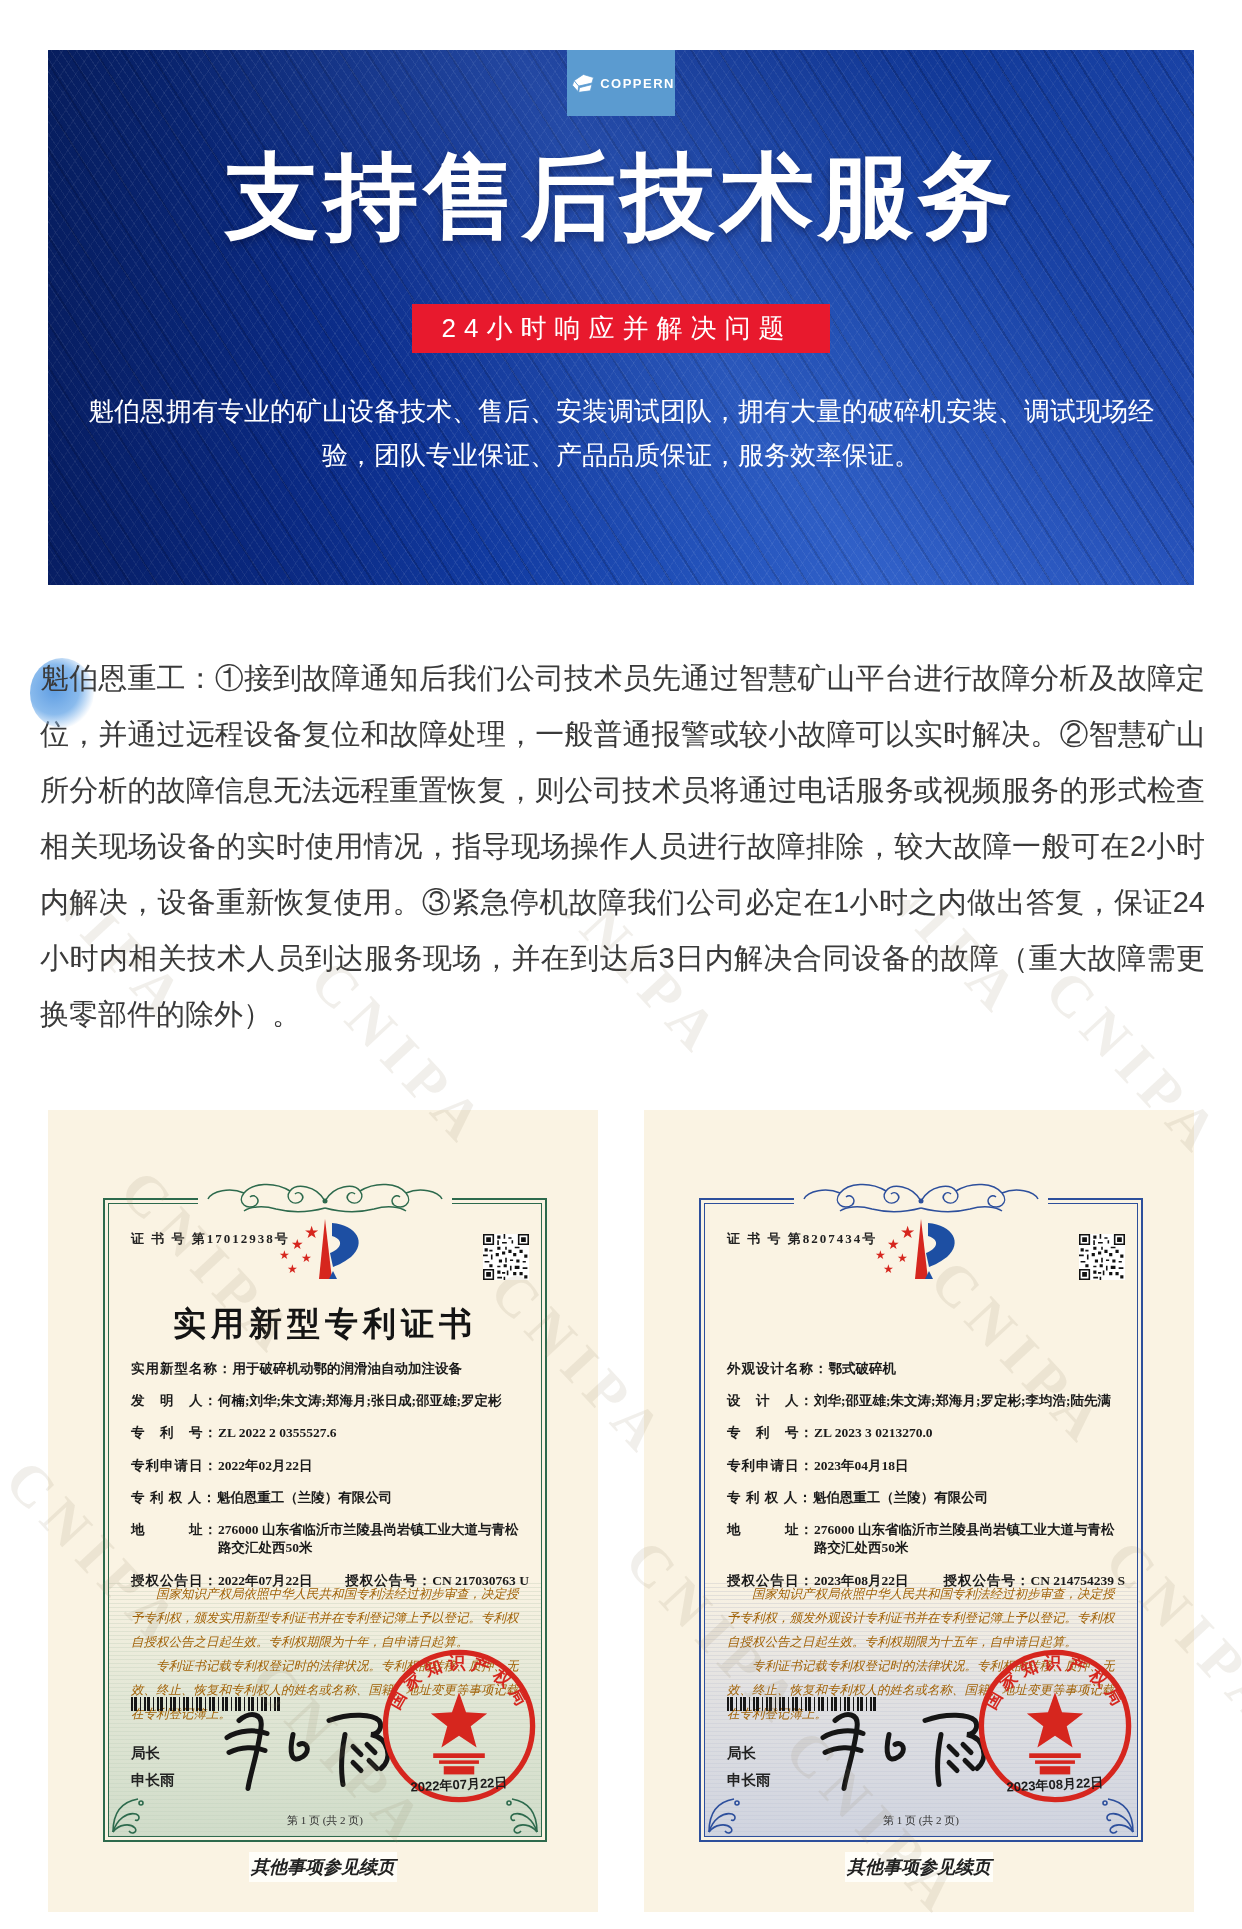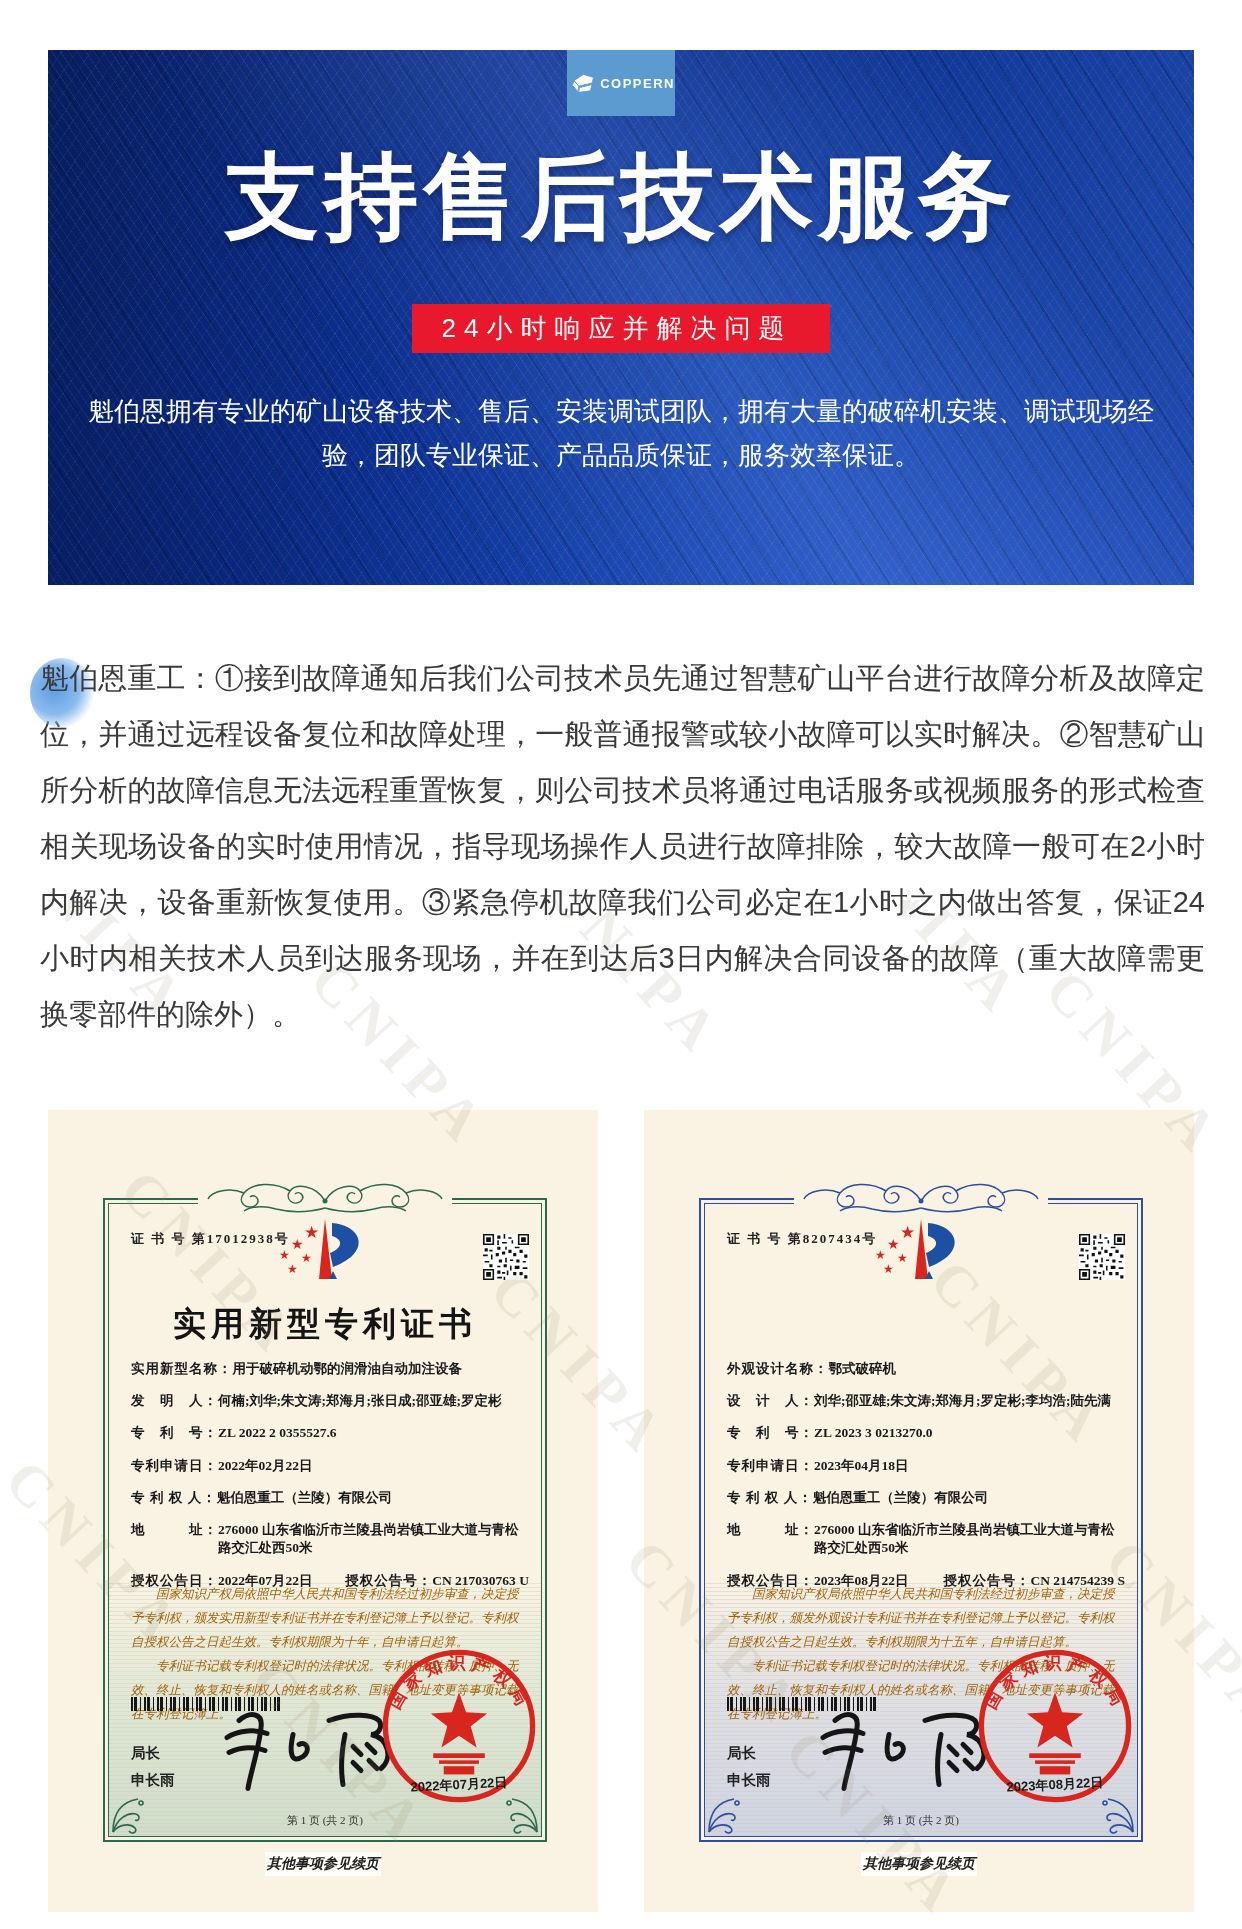--- a/index.html
+++ b/index.html
@@ -77,21 +77,21 @@
   .director{position:absolute;left:26px;top:540px;font-size:14.5px;font-weight:bold;color:#222;line-height:27px}
   .signature{position:absolute;left:100px;top:502px;width:200px;height:95px}
   .seal{position:absolute;right:6px;top:446px;width:160px;height:160px}
   .seal svg{width:100%;height:100%}
   .seal-date{position:absolute;bottom:12px;left:0;right:0;text-align:center;font-size:13px;
     font-weight:bold;color:#1c1c1c;transform:rotate(-3deg);white-space:nowrap}
   .page-note{position:absolute;bottom:12px;width:100%;text-align:center;
     font-family:"Liberation Serif",serif;font-size:11px;color:#333}
   .footer-note{position:absolute;top:742px;left:50%;transform:translateX(-50%);white-space:nowrap;
     background:#fffef9;padding:3px 2px;font-family:"Liberation Serif",serif;font-style:italic;
-    font-size:14px;font-weight:bold;color:#222}
+    font-size:18px;font-weight:bold;color:#222}
 </style>
 </head>
 <body>
 
 <svg width="0" height="0" style="position:absolute" aria-hidden="true">
   <defs>
     <g id="flh" fill="none" stroke="currentColor" stroke-width="1.5">
       <path d="M125,20 C116,4 96,2 90,10 C84,18 94,26 101,20 C106,15 99,9 95,13"></path>
       <path d="M90,10 C74,0 52,2 44,12 C36,22 48,30 56,24 C61,19 55,12 50,16"></path>
       <path d="M44,12 C30,6 12,10 8,18"></path>

